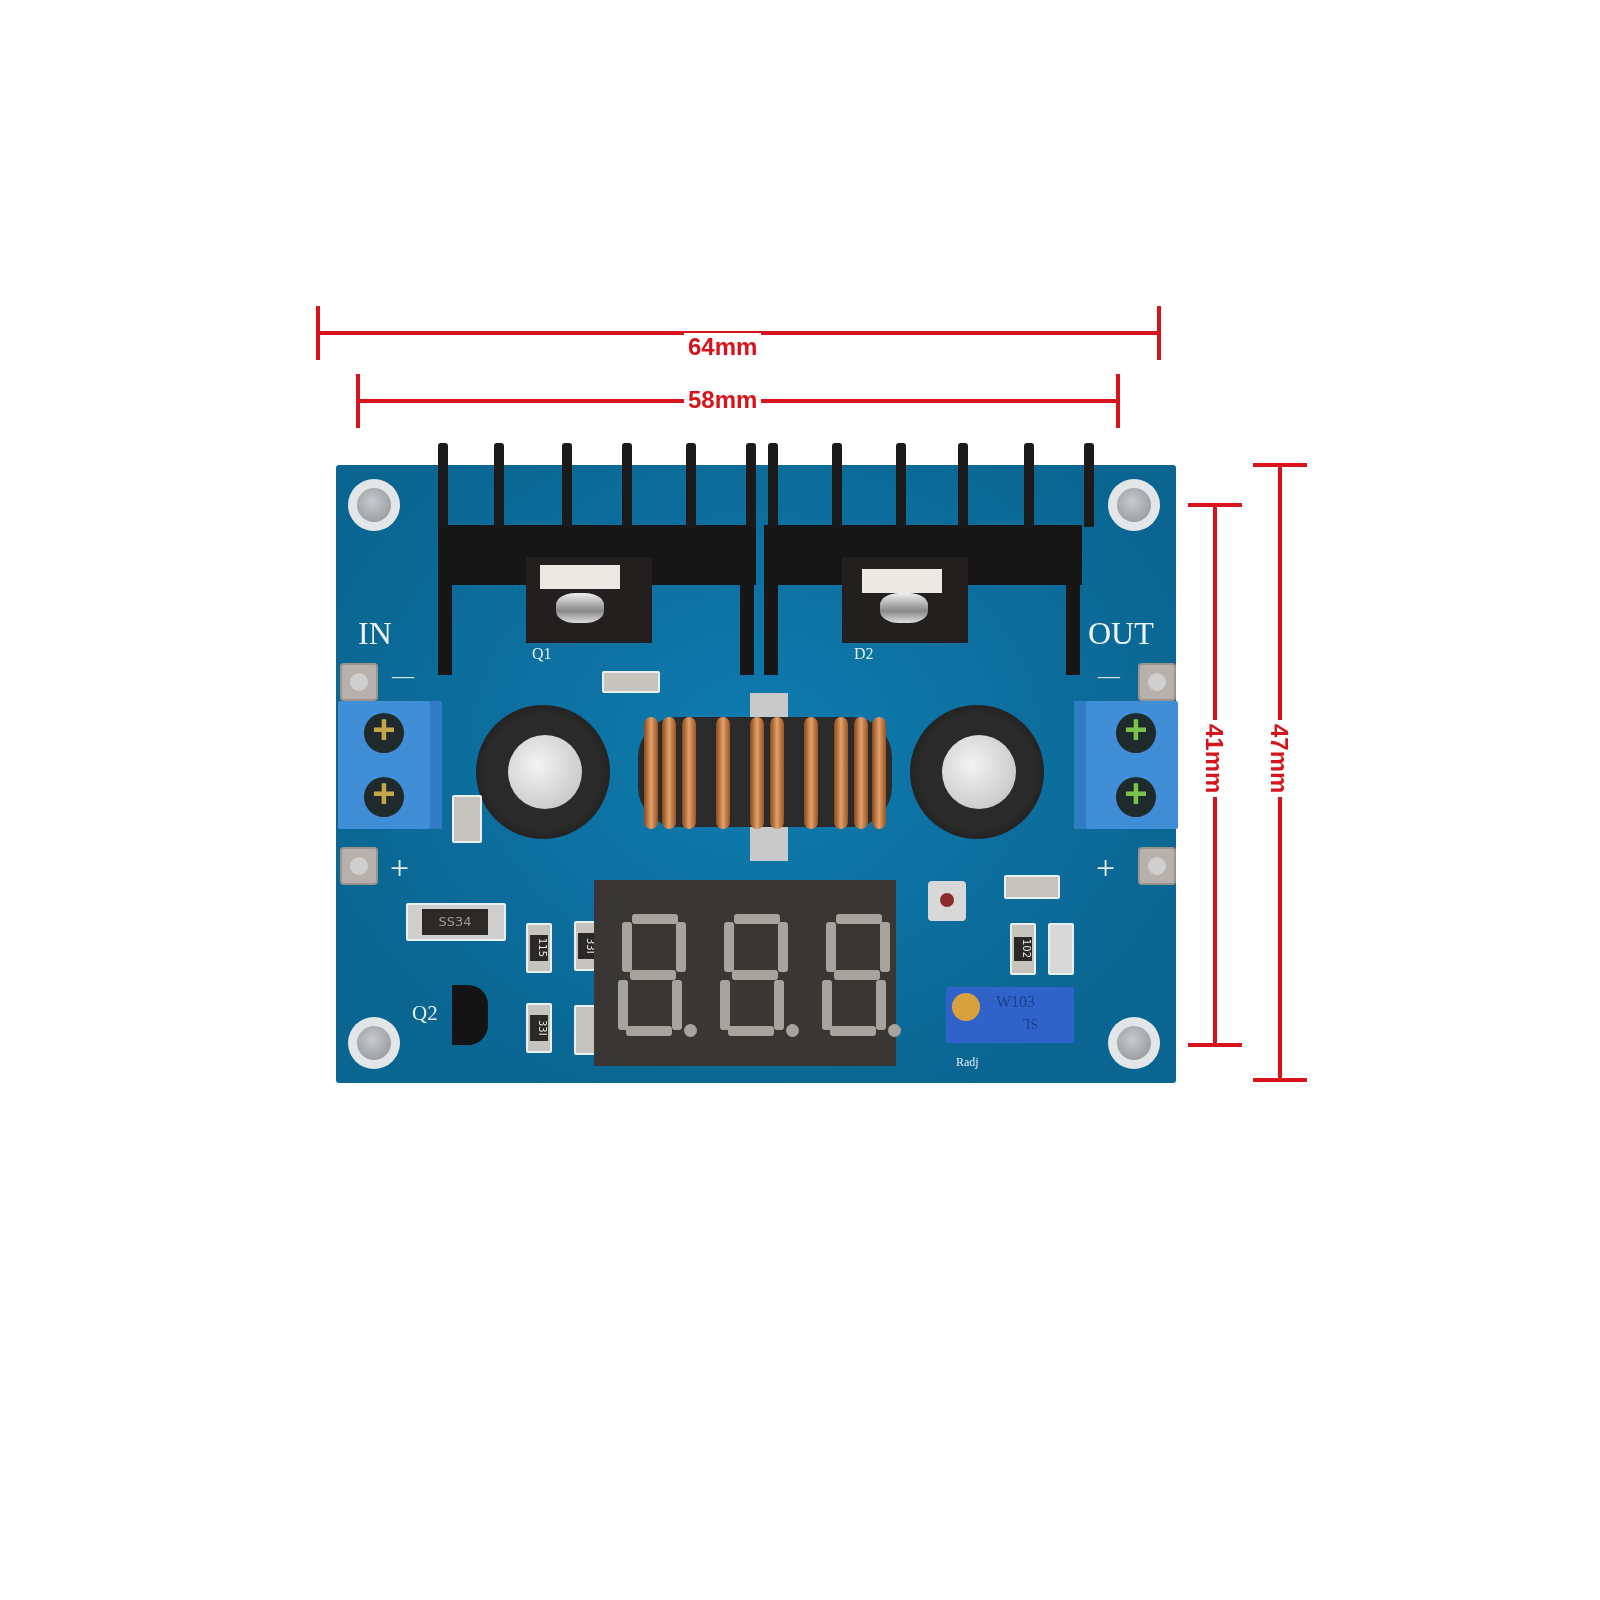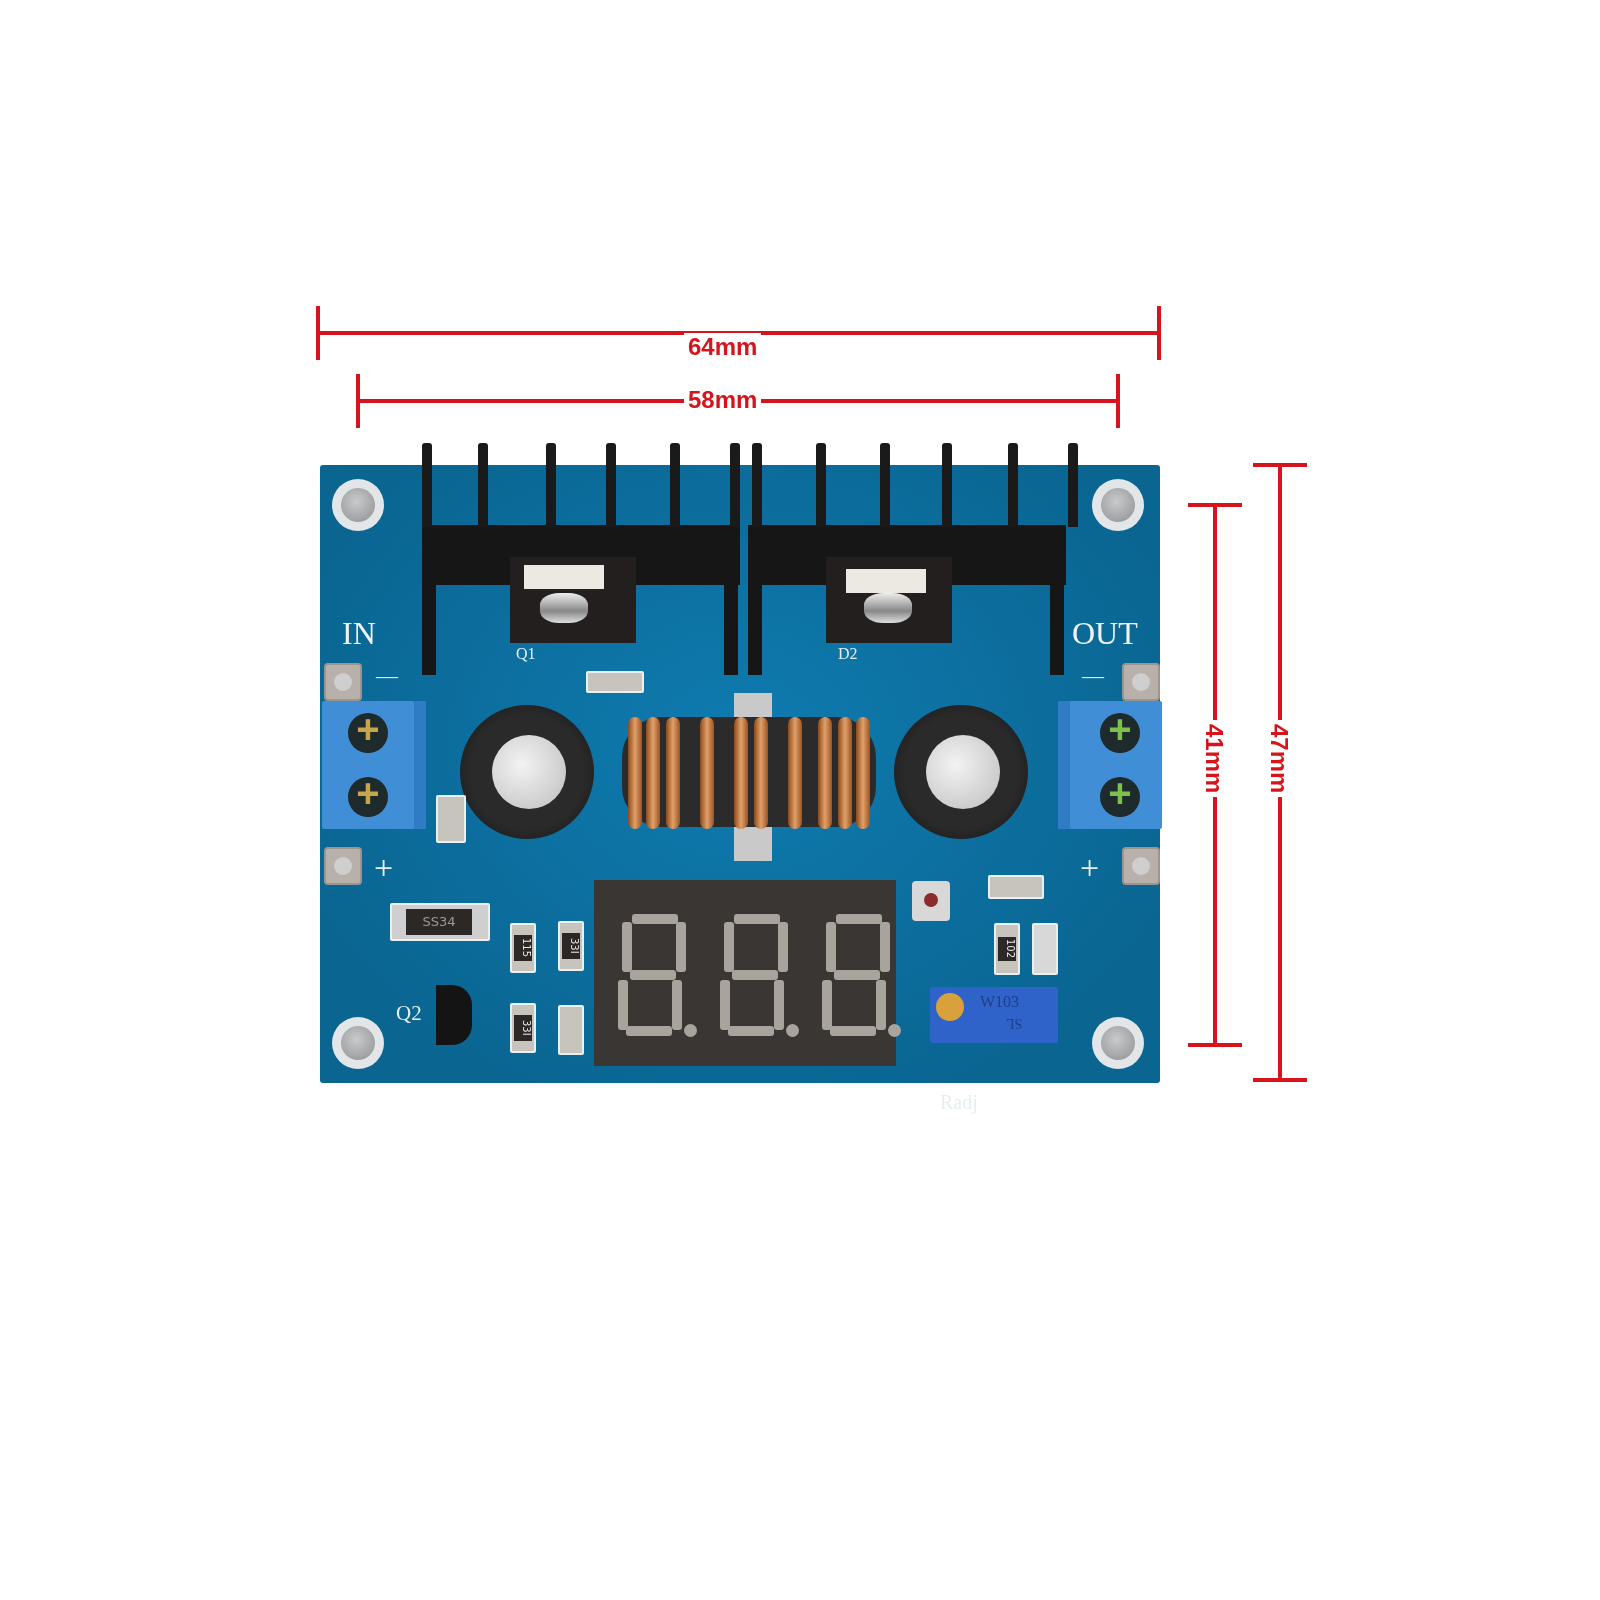--- a/index.html
+++ b/index.html
@@ -4,21 +4,21 @@
 <style>
   html,body{margin:0;padding:0;background:#ffffff;}
   body{width:1600px;height:1600px;position:relative;overflow:hidden;font-family:"Liberation Sans",sans-serif;}
   .abs{position:absolute;}
   
   .dim-h{position:absolute;height:4px;background:#d7141b;}
   .dim-v{position:absolute;width:4px;background:#d7141b;}
   .dim-label{position:absolute;color:#d7141b;font-weight:bold;font-size:24px;background:#fff;padding:0 4px;line-height:28px;}
   .dim-label-v{position:absolute;color:#d7141b;font-weight:bold;font-size:24px;background:#fff;writing-mode:vertical-rl;padding:4px 0;}
   
-  .board{position:absolute;left:320px;top:465px;width:840px;height:618px;background:#0b6e9e;border-radius:3px;
+  .board{position:absolute;left:336px;top:465px;width:840px;height:618px;background:#0b6e9e;border-radius:3px;
     background-image:radial-gradient(ellipse at 50% 45%, #0f7bb0 0%, #0a6591 80%);}
   .hole{position:absolute;width:52px;height:52px;border-radius:50%;background:#e3e6e8;}
   .hole::after{content:"";position:absolute;left:9px;top:9px;width:34px;height:34px;border-radius:50%;background:radial-gradient(circle at 45% 40%,#c9cacb,#8d8f92);}
   .silk{position:absolute;color:#eef3f6;font-family:"Liberation Serif",serif;}
   .silk-sans{position:absolute;color:#e6eef2;font-family:Liberation Serif, serif;text-align:center;}
   .pad{position:absolute;width:34px;height:34px;border-radius:4px;background:#b8b1ab;border:2px solid #9d948d;}
   .pad::after{content:"";position:absolute;left:8px;top:8px;width:18px;height:18px;border-radius:50%;background:#cfcfd0;}
   .terminal{position:absolute;width:104px;height:128px;background:#3f8ed6;border-radius:2px;box-shadow:inset -12px 0 0 #2f7cc4;}
   .screw{position:absolute;width:40px;height:40px;border-radius:50%;background:#1e2a2c;}
   .screw::after{content:"+";position:absolute;left:0;top:-6px;width:40px;text-align:center;font-size:40px;font-weight:bold;}
@@ -79,21 +79,21 @@
 
   <div class="silk" style="left:22px;top:150px;font-size:32px;">IN</div>
   <div class="silk" style="left:752px;top:150px;font-size:32px;">OUT</div>
   <div class="silk-sans" style="left:56px;top:198px;font-size:22px;">—</div>
   <div class="silk-sans" style="left:54px;top:384px;font-size:34px;">+</div>
   <div class="silk-sans" style="left:762px;top:198px;font-size:22px;">—</div>
   <div class="silk-sans" style="left:760px;top:384px;font-size:34px;">+</div>
   <div class="silk-sans" style="left:196px;top:180px;font-size:16px;">Q1</div>
   <div class="silk-sans" style="left:518px;top:180px;font-size:16px;">D2</div>
   <div class="silk-sans" style="left:76px;top:536px;font-size:21px;">Q2</div>
-  <div class="silk-sans" style="left:620px;top:590px;font-size:20px;margin-top:36px;">Radj</div>
+  <div class="silk-sans" style="left:620px;top:590px;font-size:12px;">Radj</div>
 
   <div class="pad" style="left:4px;top:198px;"></div>
   <div class="pad" style="left:4px;top:382px;"></div>
   <div class="pad" style="left:802px;top:198px;"></div>
   <div class="pad" style="left:802px;top:382px;"></div>
 
   <div class="terminal" style="left:2px;top:236px;">
     <div class="screw" style="left:26px;top:12px;color:#c7a64a;"></div>
     <div class="screw" style="left:26px;top:76px;color:#c7a64a;"></div>
   </div>

